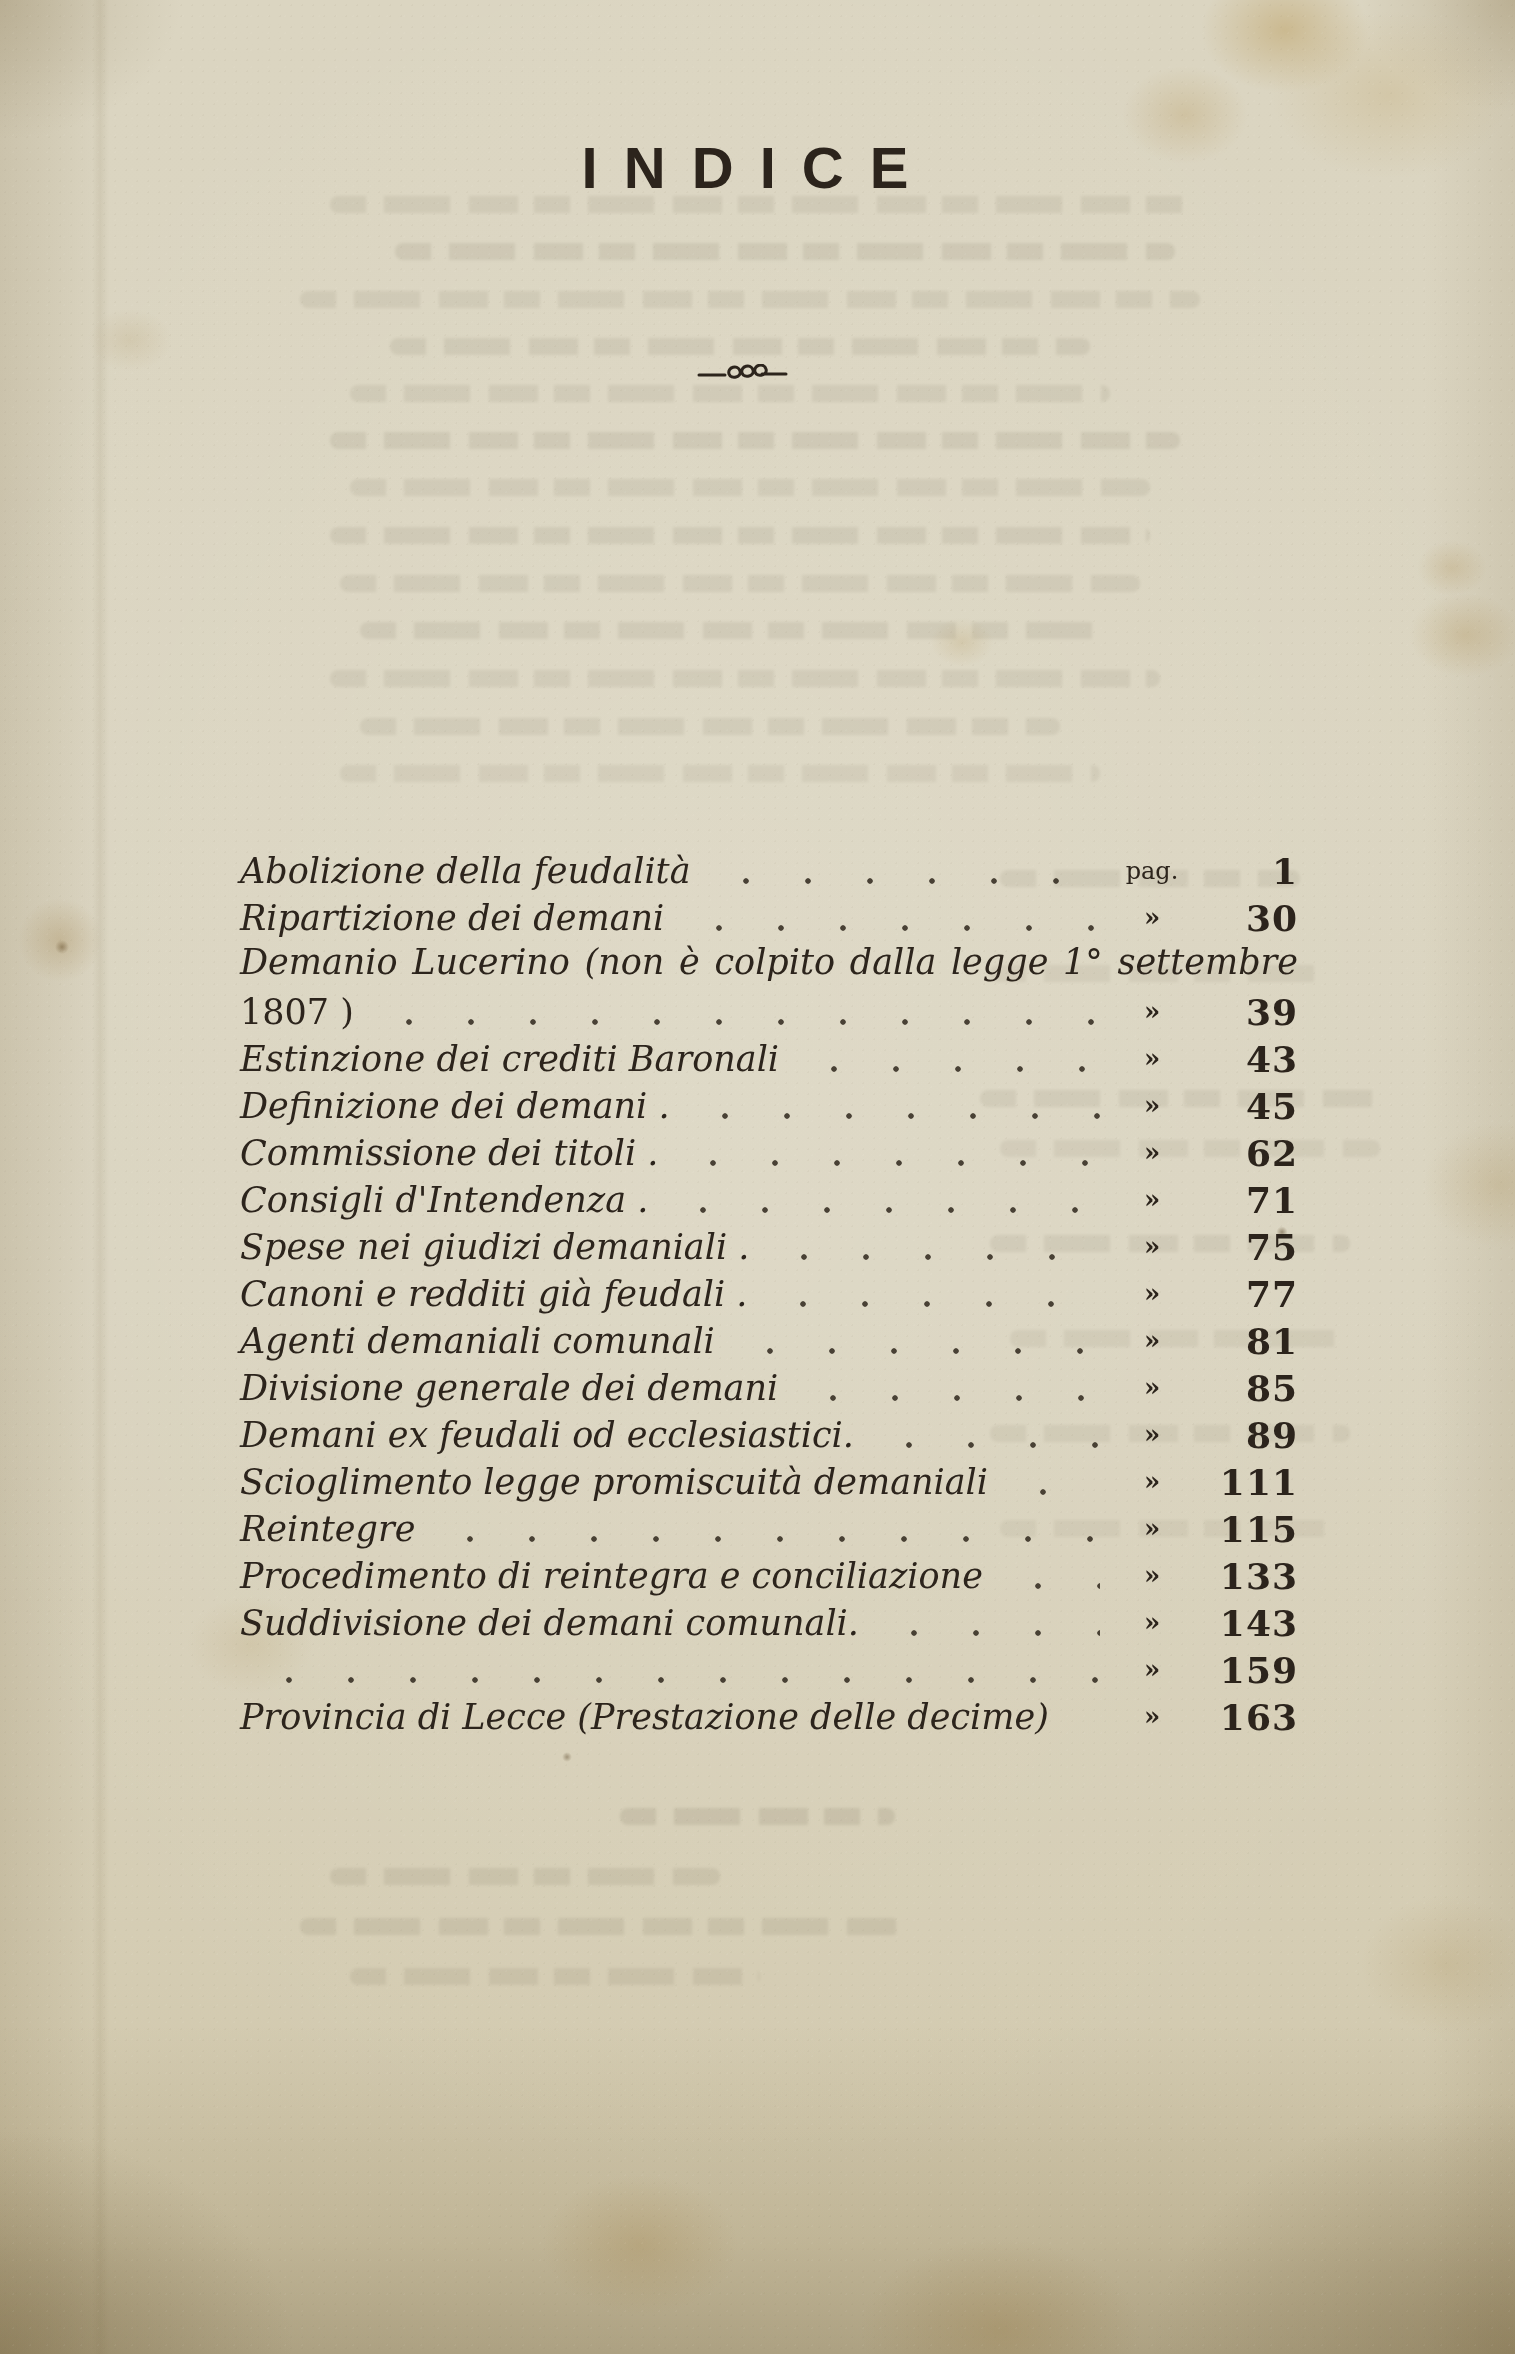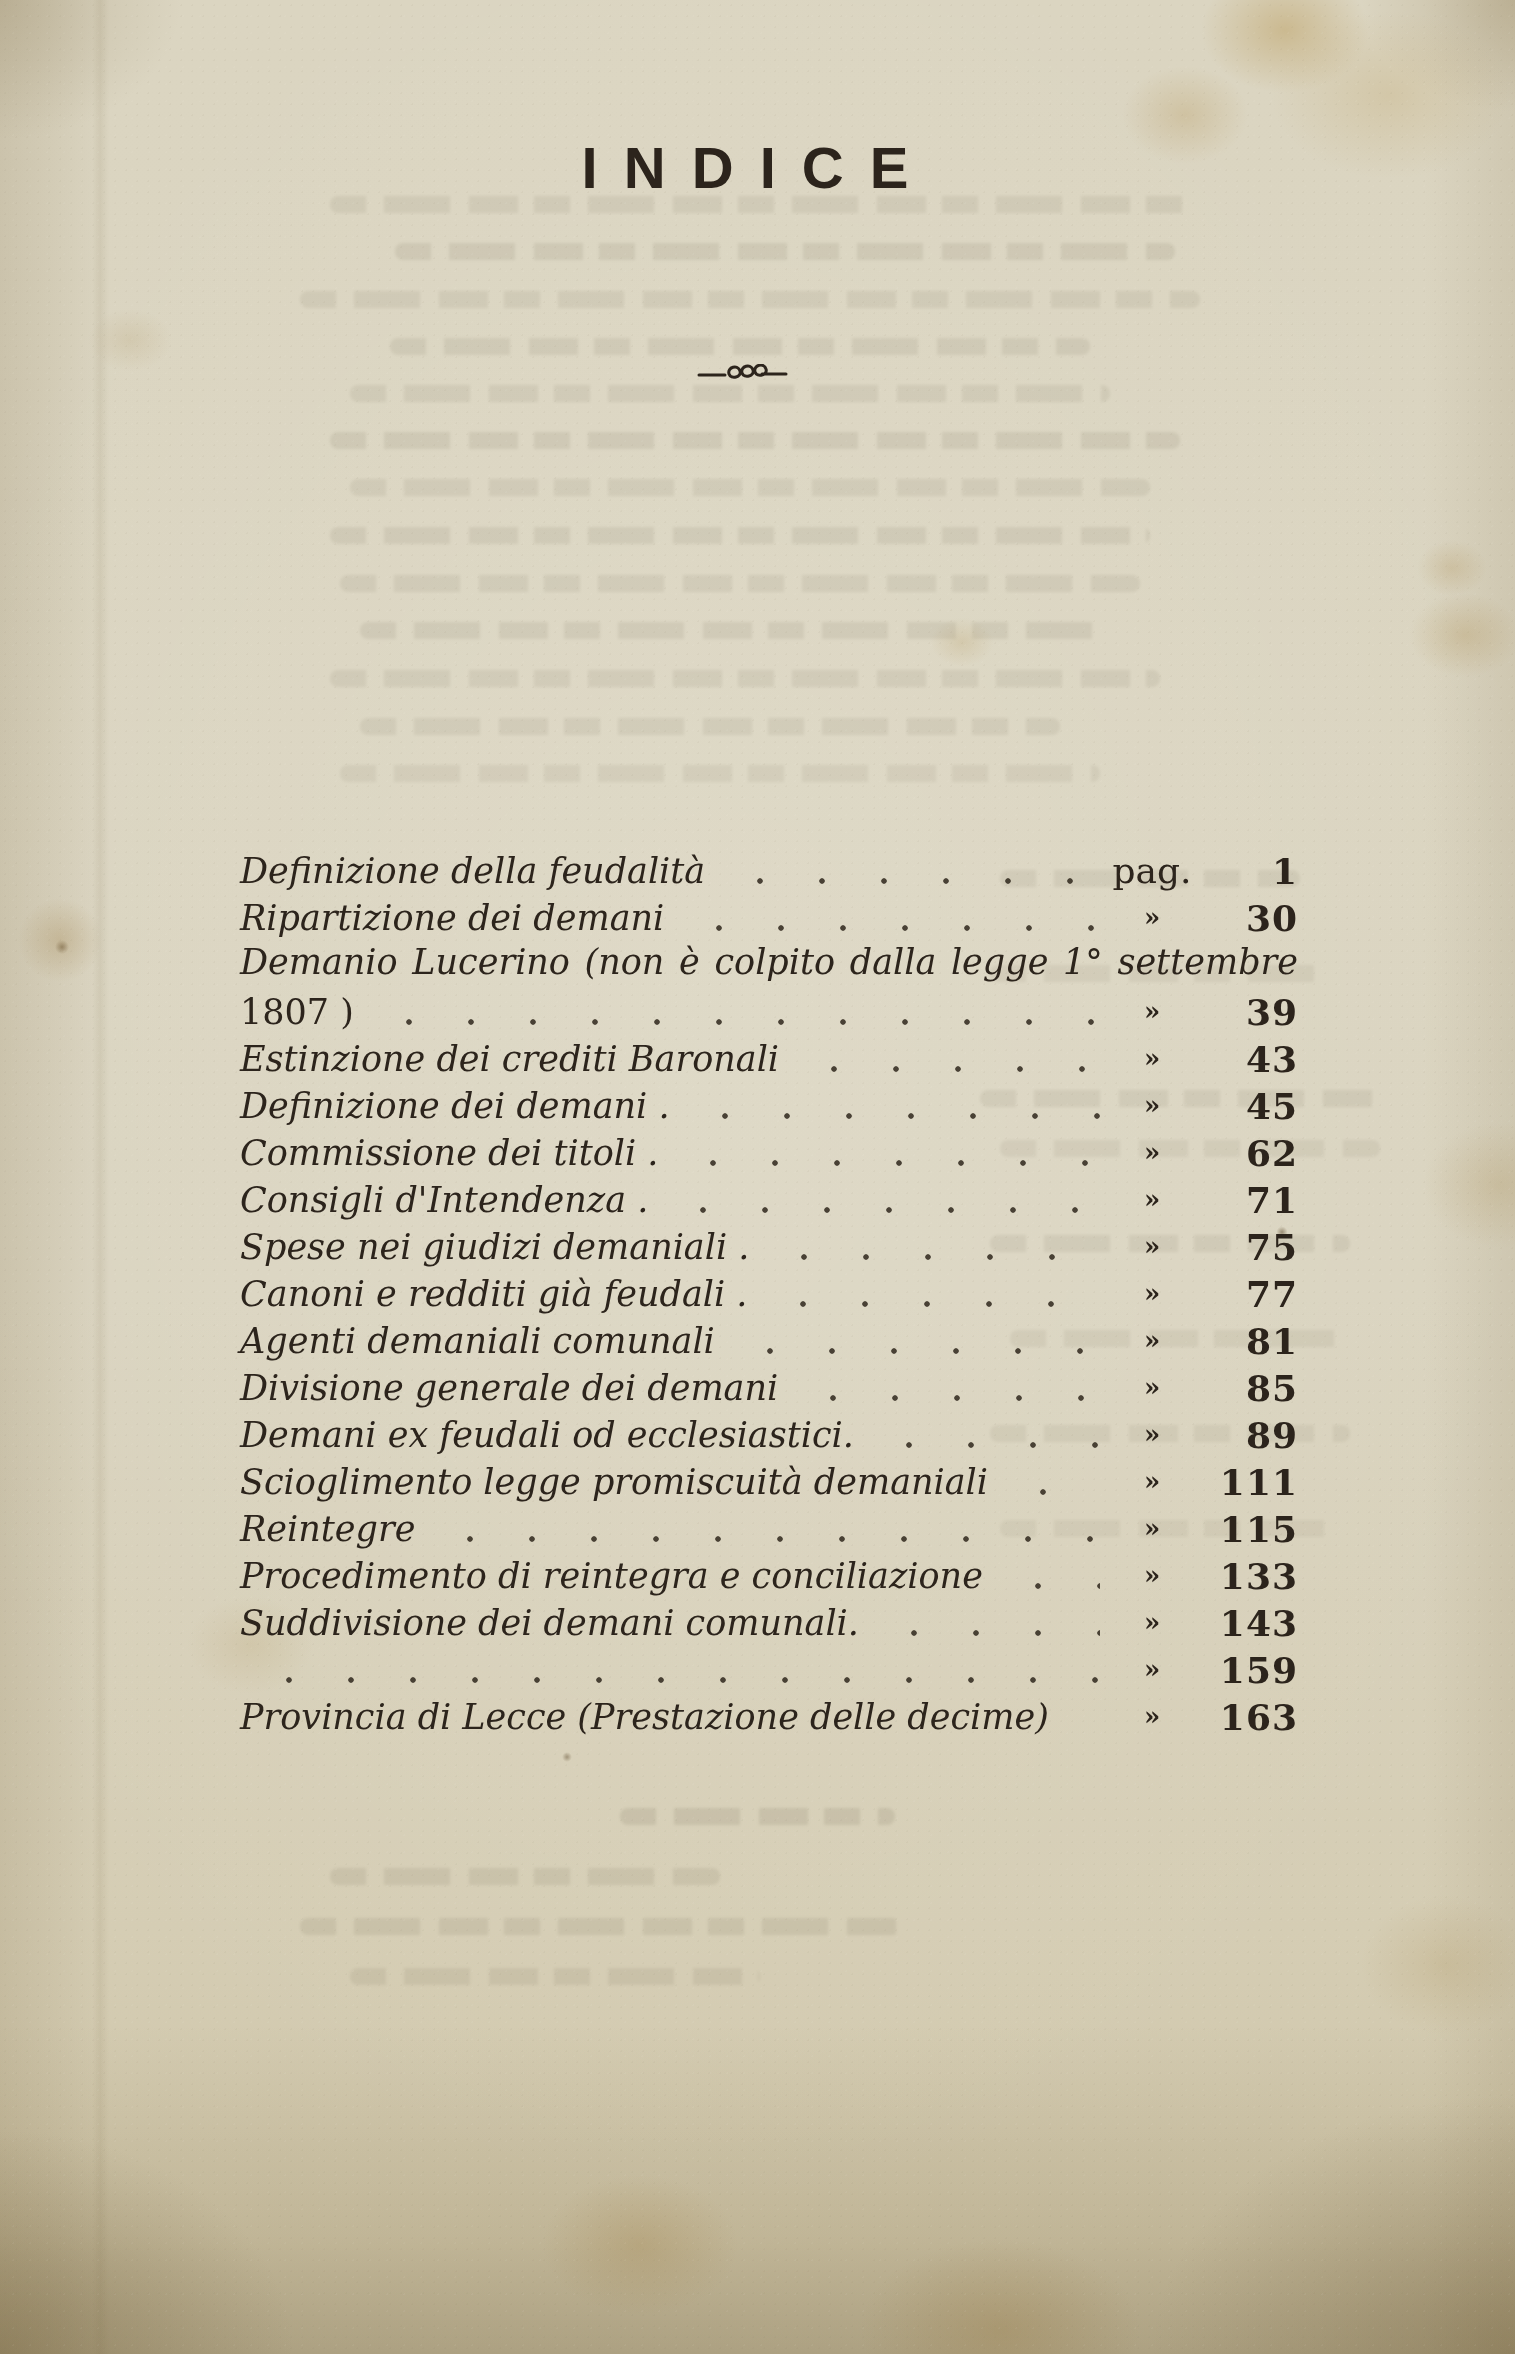--- a/index.html
+++ b/index.html
@@ -82,21 +82,21 @@
   }
   .row.indent2 .t{font-style:normal;}
   .row .leader{
     flex:1 1 auto;height:40px;margin:0 4px;min-width:0;
     background-image:radial-gradient(circle, rgba(52,44,33,0.88) 2.4px, rgba(52,44,33,0) 3.1px);
     background-size:62px 10px;
     background-position:14px calc(100% - 7px);
     background-repeat:repeat-x;
   }
   .row .m{
-    flex:0 0 96px;text-align:center;font-size:36px;line-height:44px;
+    flex:0 0 96px;text-align:center;font-size:24px;line-height:44px;
     font-style:normal;
   }
   .row .m.ditto{font-size:26px;font-weight:700;line-height:46px;}
   .row .p{
     flex:0 0 98px;text-align:right;font-size:36px;line-height:44px;
     font-weight:600;letter-spacing:1px;
   }
   .wrapline{
     height:47px;font-style:italic;font-size:35px;line-height:44px;
     text-align:justify;text-align-last:justify;
@@ -140,21 +140,21 @@
   <div class="title">INDICE</div>
 
   <div class="ornament">
     <svg width="130" height="20" viewBox="0 0 130 20">
       <path d="M2,11 h26 m4,-1 c-2,-7 9,-10 11,-3 c2,6 -9,9 -11,3 m13,-1 c-2,-7 9,-10 11,-3 c2,6 -9,9 -11,3 m13,-1 c-2,-7 9,-10 11,-3 c2,6 -9,9 -11,3 m7,2 h24" fill="none" stroke="currentColor" stroke-width="3" stroke-linecap="round"></path>
     </svg>
   </div>
 
   <div class="toc" id="toc">
   <div class="row">
-    <span class="t">Definizione della feudalità</span>
+    <span class="t">Abolizione della feudalità</span>
     <span class="leader"></span>
     <span class="m">pag.</span>
     <span class="p">1</span>
   </div>
 
   <div class="row">
     <span class="t">Ripartizione dei demani</span>
     <span class="leader"></span>
     <span class="m ditto">»</span>
     <span class="p">30</span>

